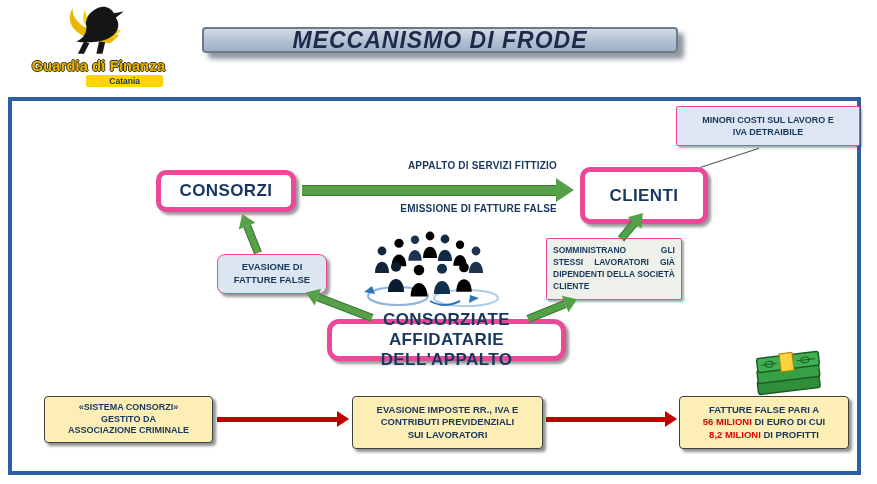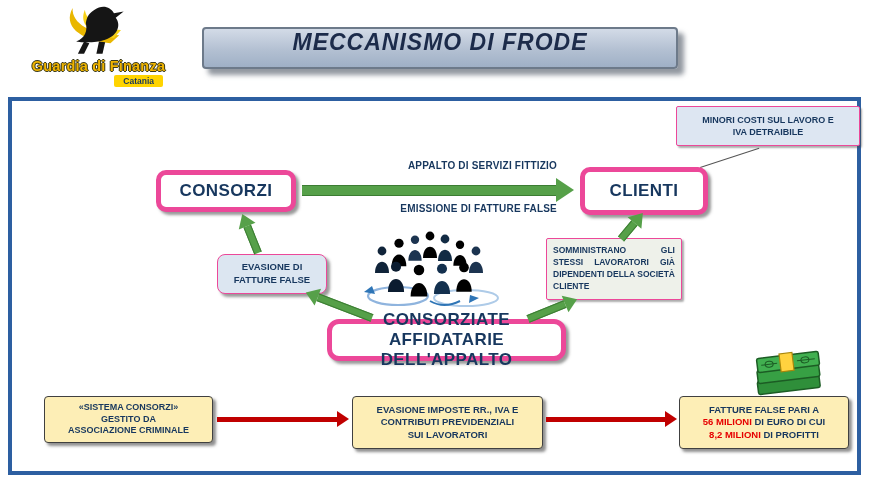--- a/index.html
+++ b/index.html
@@ -6,27 +6,27 @@
   html,body { margin:0; padding:0; background:#ffffff; }
   body { font-family:"Liberation Sans", sans-serif; }
   .stage { position:relative; width:877px; height:484px; background:#ffffff; overflow:hidden; }
 
   
   .logo { position:absolute; left:16px; top:2px; width:165px; display:flex; flex-direction:column; align-items:center; }
   .logo svg { width:132px; height:56px; }
   .logo-text { font-size:14.5px; font-weight:bold; color:#f0b400; letter-spacing:.2px; white-space:nowrap;
                text-shadow:-1px 0 #3a3a1a, 0 1px #3a3a1a, 1px 0 #3a3a1a, 0 -1px #3a3a1a; }
   .logo-badge { align-self:flex-end; margin:1px 18px 0 0; background:#ffd400; color:#17375e;
-                font-size:8.5px; font-weight:bold; padding:1px 9px; border-radius:2px; }
-
-  
-  .title-box { position:absolute; left:202px; top:27px; width:476px; height:42px; border-radius:4px;
+                font-size:8.5px; font-weight:bold; padding:1px 23px; border-radius:2px; }
+
+  
+  .title-box { position:absolute; left:202px; top:27px; width:476px; height:26px; border-radius:4px;
                background:linear-gradient(180deg,#d3dbe7 0%,#b3c0d2 55%,#9fb0c6 100%);
                border:2px solid #6d7a8a; box-shadow:6px 6px 5px rgba(110,118,128,.75);
-               display:flex; align-items:flex-start; justify-content:center; }
+               display:flex; align-items:center; justify-content:center; }
   .title-text { font-size:23px; font-weight:bold; font-style:italic; color:#1c2b4a; letter-spacing:1px; }
 
   
   .frame { position:absolute; left:8px; top:97px; width:853px; height:378px; border:4px solid #2d5fa1; background:transparent; }
 
   
   .node { position:absolute; background:#ffffff; border:5px solid #ec4899; border-radius:10px;
           display:flex; flex-direction:column; align-items:center; justify-content:center; text-align:center;
           font-weight:bold; color:#17375e; box-shadow:3px 3px 3px rgba(70,70,70,.55); }
   .node.big-label { font-size:17px; letter-spacing:.4px; }
@@ -89,21 +89,21 @@
     <div>MINORI COSTI SUL LAVORO E</div>
     <div>IVA DETRAIBILE</div>
   </div>
 
   <div class="connector" style="left:700px; top:167px; width:62px; transform:rotate(-18deg);"></div>
 
   <div class="node big-label" style="left:156px; top:170px; width:140px; height:42px;">
     <div>CONSORZI</div>
   </div>
 
-  <div class="node big-label" style="left:580px; top:167px; width:128px; height:48px;">
+  <div class="node big-label" style="left:580px; top:167px; width:128px; height:57px;">
     <div>CLIENTI</div>
   </div>
 
   <div class="garrow big" style="left:302px; top:190px; transform:rotate(0deg);">
     <div class="shaft" style="width:254px;"></div>
     <div class="head" style="left:254px;"></div>
   </div>
 
   <div class="flabel" style="left:317px; top:160px;">APPALTO DI SERVIZI FITTIZIO</div>
   <div class="flabel" style="left:317px; top:203px;">EMISSIONE DI FATTURE FALSE</div>

